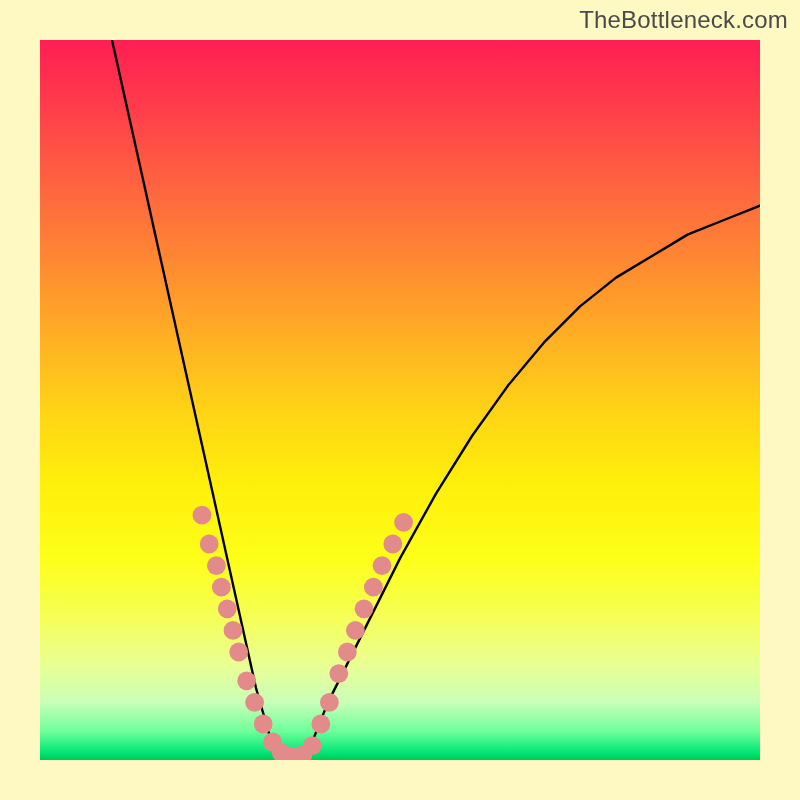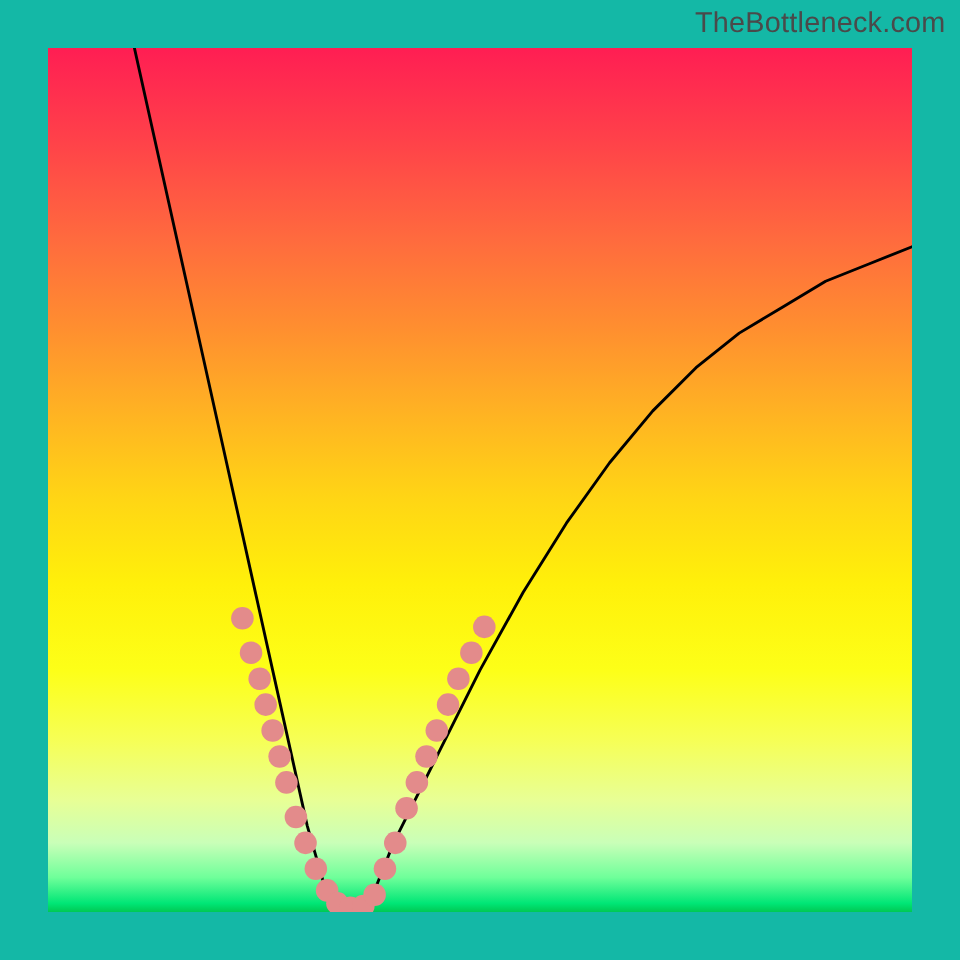--- a/index.html
+++ b/index.html
@@ -8,21 +8,21 @@
     width: 800px;
     height: 800px;
     overflow: hidden;
     background: #000;
     font-family: Arial, Helvetica, sans-serif;
   }
   .frame {
     position: relative;
     width: 800px;
     height: 800px;
-    background: #14b8a6;
+    background: #fef9c3;
   }
   .plot-area {
     position: absolute;
     left: 40px;
     top: 40px;
     width: 720px;
     height: 720px;
     background: linear-gradient(to bottom,
       #ff1e53 0%,
       #ff3f4a 10%,

